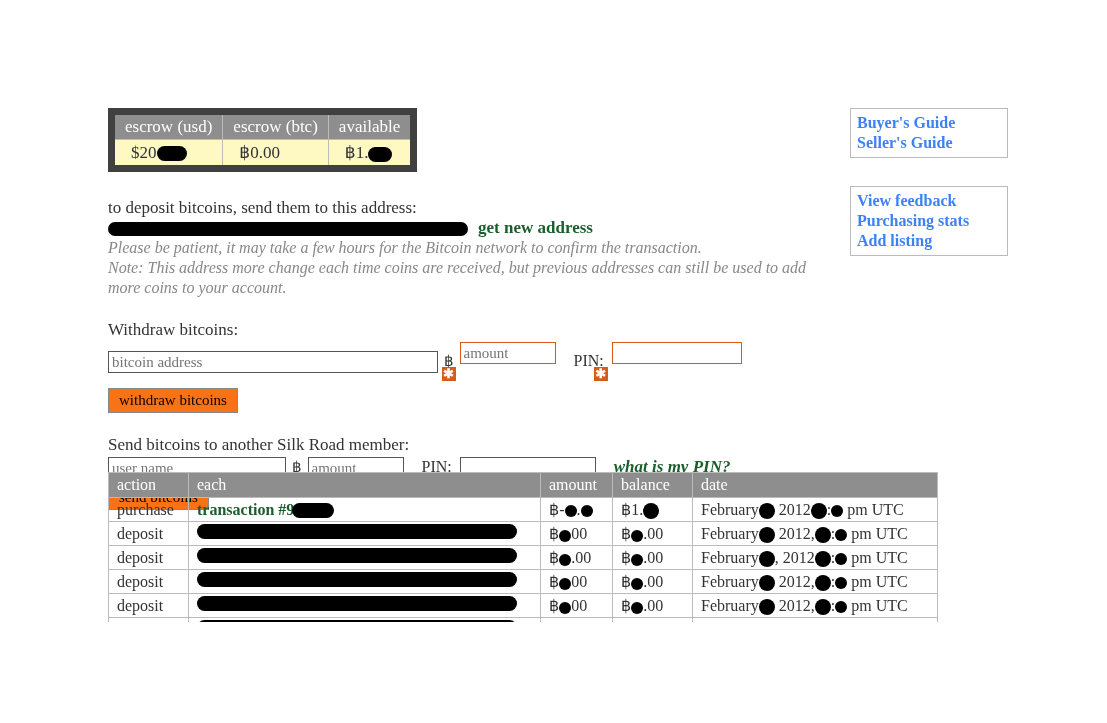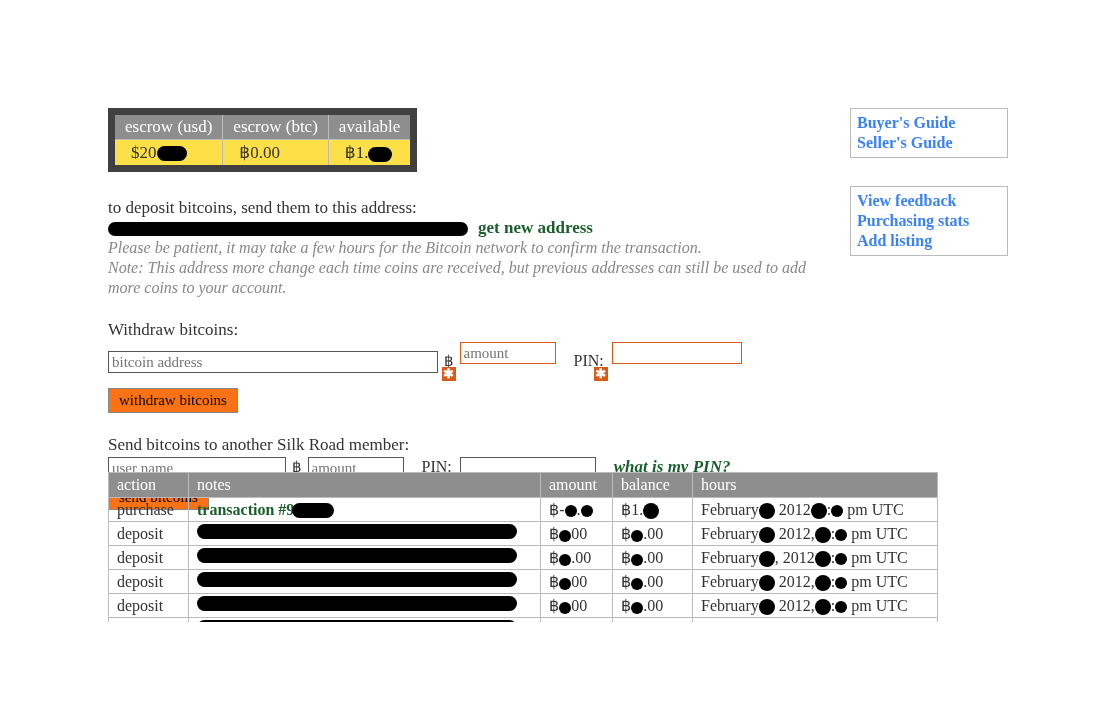--- a/index.html
+++ b/index.html
@@ -49,21 +49,21 @@
     color: #fff;
     font-weight: normal;
     padding: 2px 10px;
     border: 1px solid #bbb;
     text-align: left;
   }
   table.small td {
     border: 1px solid #bbb;
     padding: 2px 16px;
     color: #333;
-    background: #fde047;
+    background: #fef9c3;
   }
   .deposit-line { margin-top: 26px; font-size: 17px; }
   .redact {
     display: inline-block;
     height: 15px;
     background: #000;
     border-radius: 8px;
     vertical-align: middle;
   }
   .link-green {
@@ -271,24 +271,24 @@
       <colgroup>
         <col style="width:80px">
           <col>
           <col style="width:72px">
           <col style="width:80px">
           <col style="width:245px">
       </colgroup>
       <tbody>
           <tr>
         <th>action</th>
-        <th>notes</th>
+        <th>each</th>
         <th>amount</th>
         <th>balance</th>
-        <th>hours</th>
+        <th>date</th>
       </tr>
       </tbody>
         <tbody id="ledger-body">
           <tr>
             <td>purchase</td>
             <td class="notes-cell"><span class="txn-link">transaction #9</span><span class="redact" style="width: 42px; margin-left: -2px;"></span></td>
             <td class="amt-cell"><span>฿-</span><span class="dot dot-sm"></span>.<span class="dot dot-sm"></span></td>
             <td class="bal-cell"><span>฿1.</span><span class="dot"></span></td>
             <td>February<span class="dot"></span> 2012<span class="dot"></span>:<span class="dot dot-sm"></span> pm UTC</td>
           </tr>

